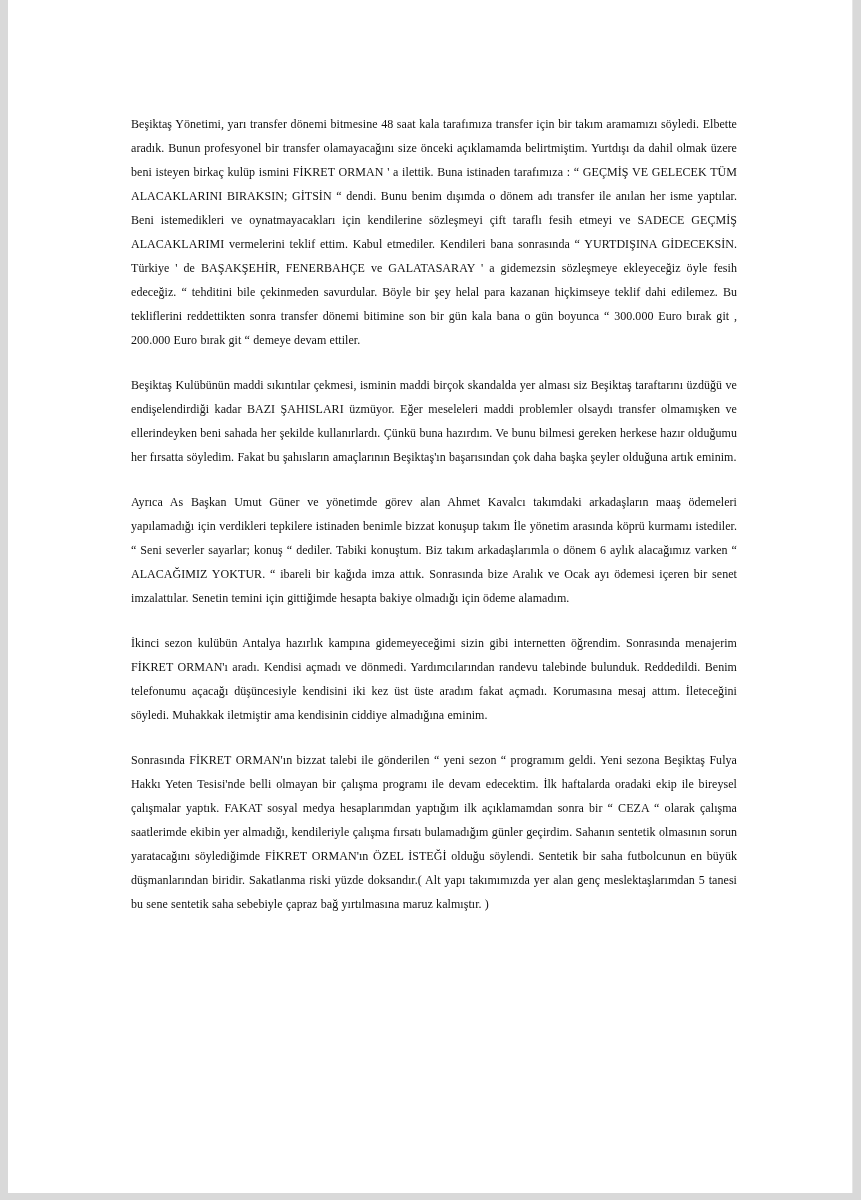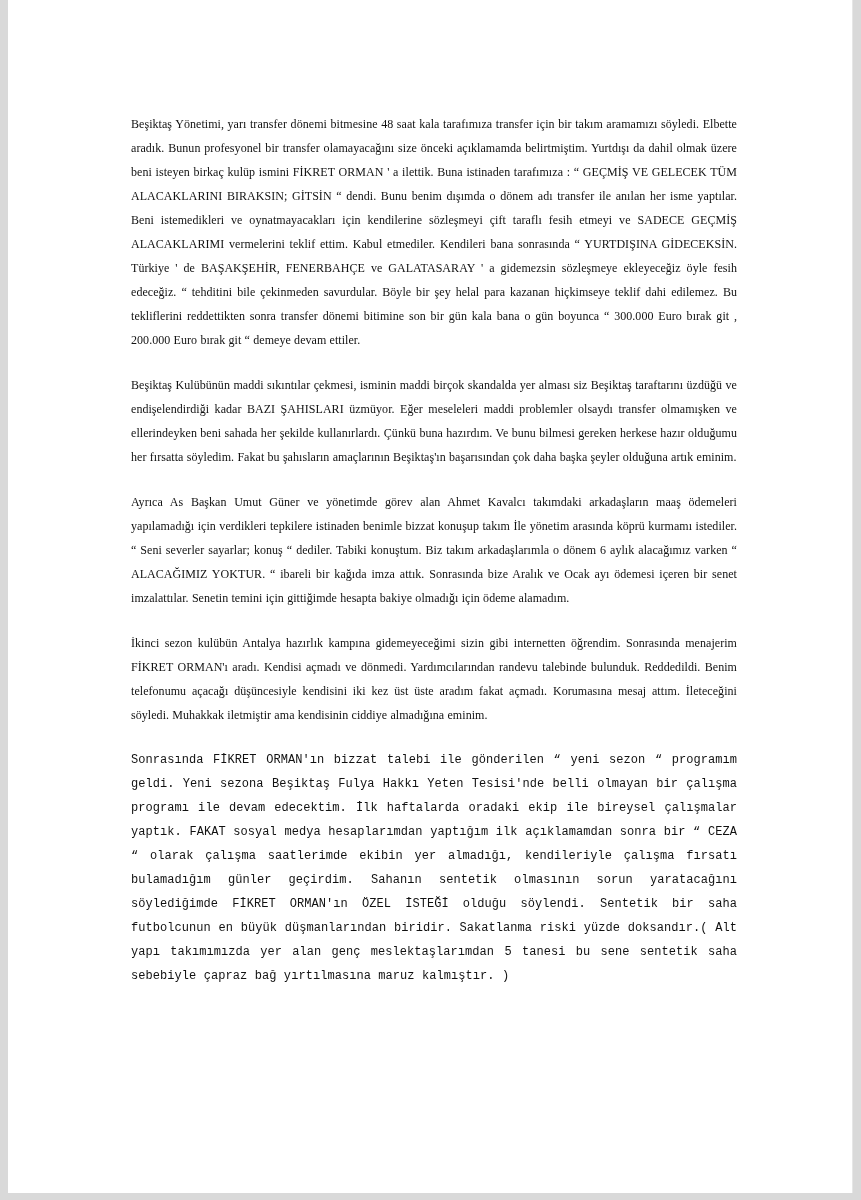--- a/index.html
+++ b/index.html
@@ -49,21 +49,20 @@
     line-height: 24px;
     text-align: justify;
     text-justify: inter-word;
     color: #111111;
     letter-spacing: 0.05px;
     word-spacing: 0.2px;
     -webkit-font-smoothing: antialiased;
   }
   p.para:last-child {
     margin-bottom: 8px;
-    font-family: Liberation Mono, monospace;
   }
 </style>
 </head>
 <body>
 
 <div id="scan-frame">
   <div id="paper">
     <div id="text-column">
 
       <p class="para">Beşiktaş Yönetimi, yarı transfer dönemi bitmesine 48 saat kala tarafımıza transfer için bir takım aramamızı söyledi. Elbette aradık. Bunun profesyonel bir transfer olamayacağını size önceki açıklamamda belirtmiştim. Yurtdışı da dahil olmak üzere beni isteyen birkaç kulüp ismini FİKRET ORMAN ' a ilettik. Buna istinaden tarafımıza :  “   GEÇMİŞ VE GELECEK TÜM ALACAKLARINI BIRAKSIN; GİTSİN “  dendi. Bunu benim dışımda o dönem adı transfer ile anılan her isme yaptılar. Beni istemedikleri ve oynatmayacakları için kendilerine sözleşmeyi çift taraflı fesih etmeyi ve SADECE GEÇMİŞ ALACAKLARIMI vermelerini teklif ettim. Kabul etmediler. Kendileri bana sonrasında “   YURTDIŞINA GİDECEKSİN. Türkiye ' de BAŞAKŞEHİR, FENERBAHÇE ve GALATASARAY '   a gidemezsin sözleşmeye ekleyeceğiz öyle fesih edeceğiz. “   tehditini bile çekinmeden savurdular. Böyle bir şey helal para kazanan hiçkimseye teklif dahi edilemez. Bu tekliflerini reddettikten sonra transfer dönemi bitimine son bir gün kala bana o gün boyunca “  300.000 Euro bırak git , 200.000 Euro bırak git “  demeye devam ettiler.</p>

